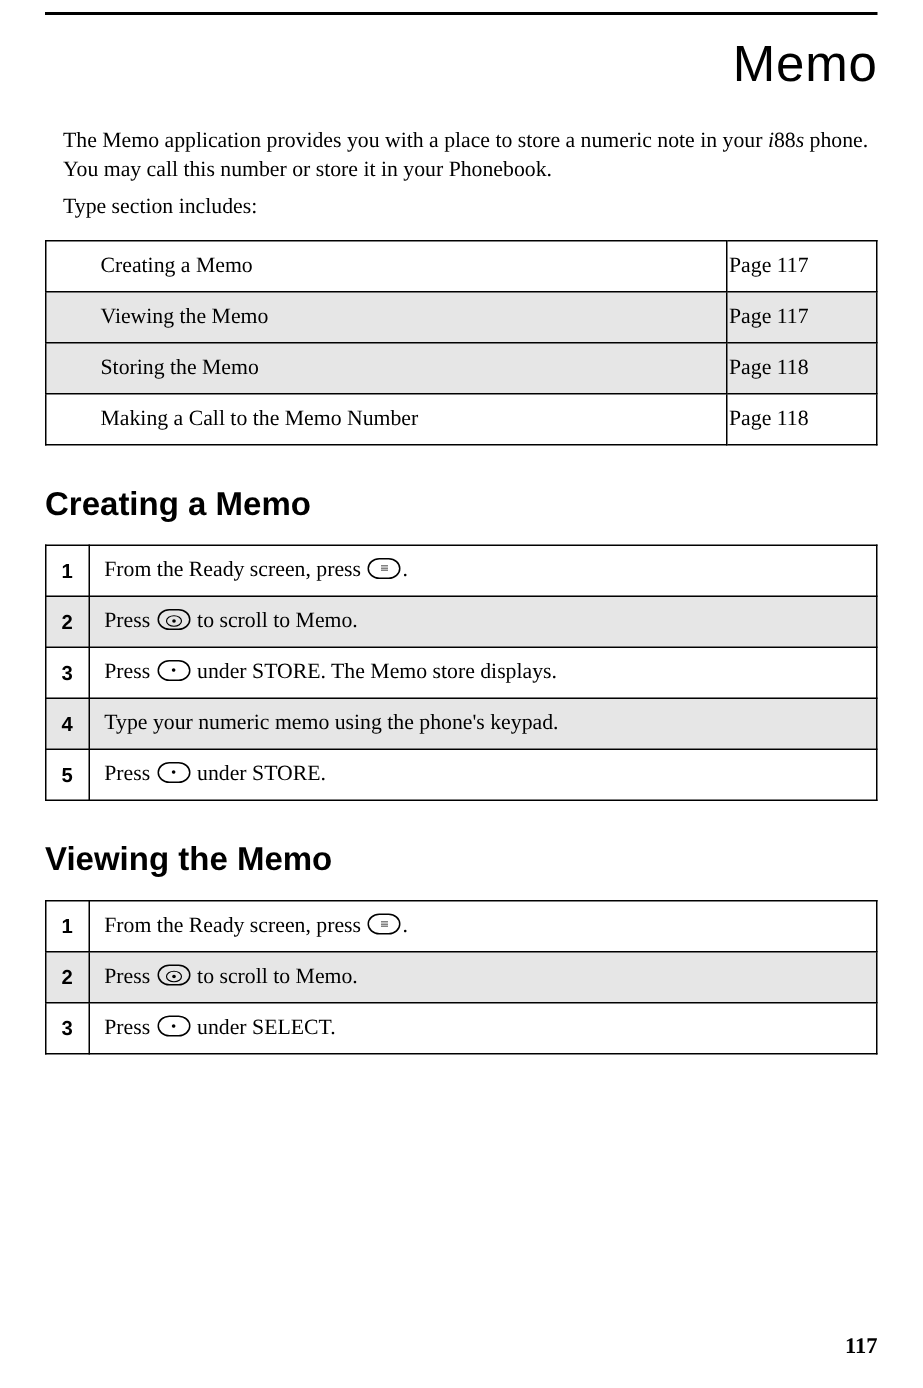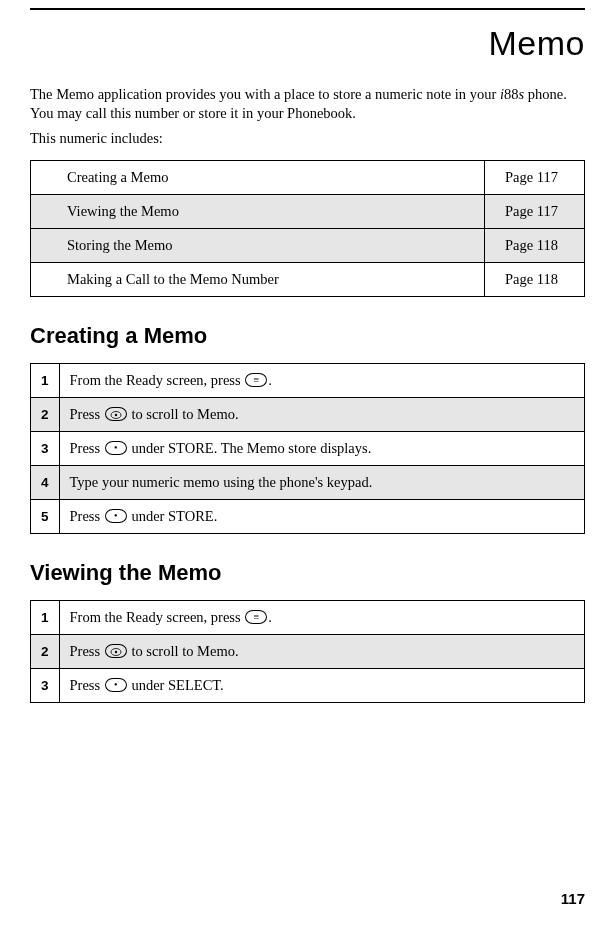--- a/index.html
+++ b/index.html
@@ -18,38 +18,38 @@
     }
     .chapter-title {
       font-size: 34px;
       font-weight: normal;
       text-align: right;
       margin: 14px 30px 0 30px;
       font-family: Arial, Helvetica, sans-serif;
       letter-spacing: 0.5px;
     }
     .body-text {
-      margin: 22px 30px 0 30px;
+      margin: 22px 30px 0 42px;
       line-height: 1.3;
     }
     .body-text p { margin-bottom: 6px; }
     .italic { font-style: italic; }
     .toc-table {
       margin: 12px 30px 0 30px;
       border-collapse: collapse;
       width: calc(100% - 60px);
       border: 1px solid #000;
     }
     .toc-table td {
       border: 1px solid #000;
       padding: 8px 12px 8px 36px;
       font-size: 14.5px;
     }
     .toc-table td.pagecol {
-      padding: 8px 12px 8px 20px;
+      padding: 8px 12px 8px 1px;
       width: 100px;
     }
     .toc-table tr.shaded td { background: #e6e6e6; }
     .section-heading {
       font-family: Arial, Helvetica, sans-serif;
       font-size: 22px;
       font-weight: bold;
       margin: 26px 30px 0 30px;
     }
     .step-table {
@@ -68,21 +68,21 @@
       font-weight: bold;
       font-size: 13.5px;
       width: 28px;
     }
     .step-table tr.shaded td { background: #e6e6e6; }
     .bold { font-weight: normal; }
     .page-number {
       position: absolute;
       bottom: 18px;
       right: 30px;
-      font-family: Liberation Sans, sans-serif;
+      font-family: Liberation Serif, serif;
       font-weight: bold;
       font-size: 15px;
     }
     .key-icon {
       display: inline-block;
       border: 1px solid #000;
       border-radius: 50%/70%;
       min-width: 22px;
       height: 14px;
       font-size: 9px;
@@ -103,21 +103,21 @@
 <body>
 
 <div class="top-rule"></div>
 
 <h1 class="chapter-title">Memo</h1>
 
 <div class="body-text">
   <p>
     <span>The Memo application provides you with a place to store a numeric note in your </span><span class="italic">i</span><span>88</span><span class="italic">s</span><span> phone. You may call this number or store it in your Phonebook.</span>
   </p>
-  <p>This numeric includes:</p>
+  <p>Type section includes:</p>
 </div>
 
 <table class="toc-table">
   <tbody>
       <tr>
     <td>Creating a Memo</td>
     <td class="pagecol">Page 117</td>
   </tr>
   <tr class="shaded">
     <td>Viewing the Memo</td>

